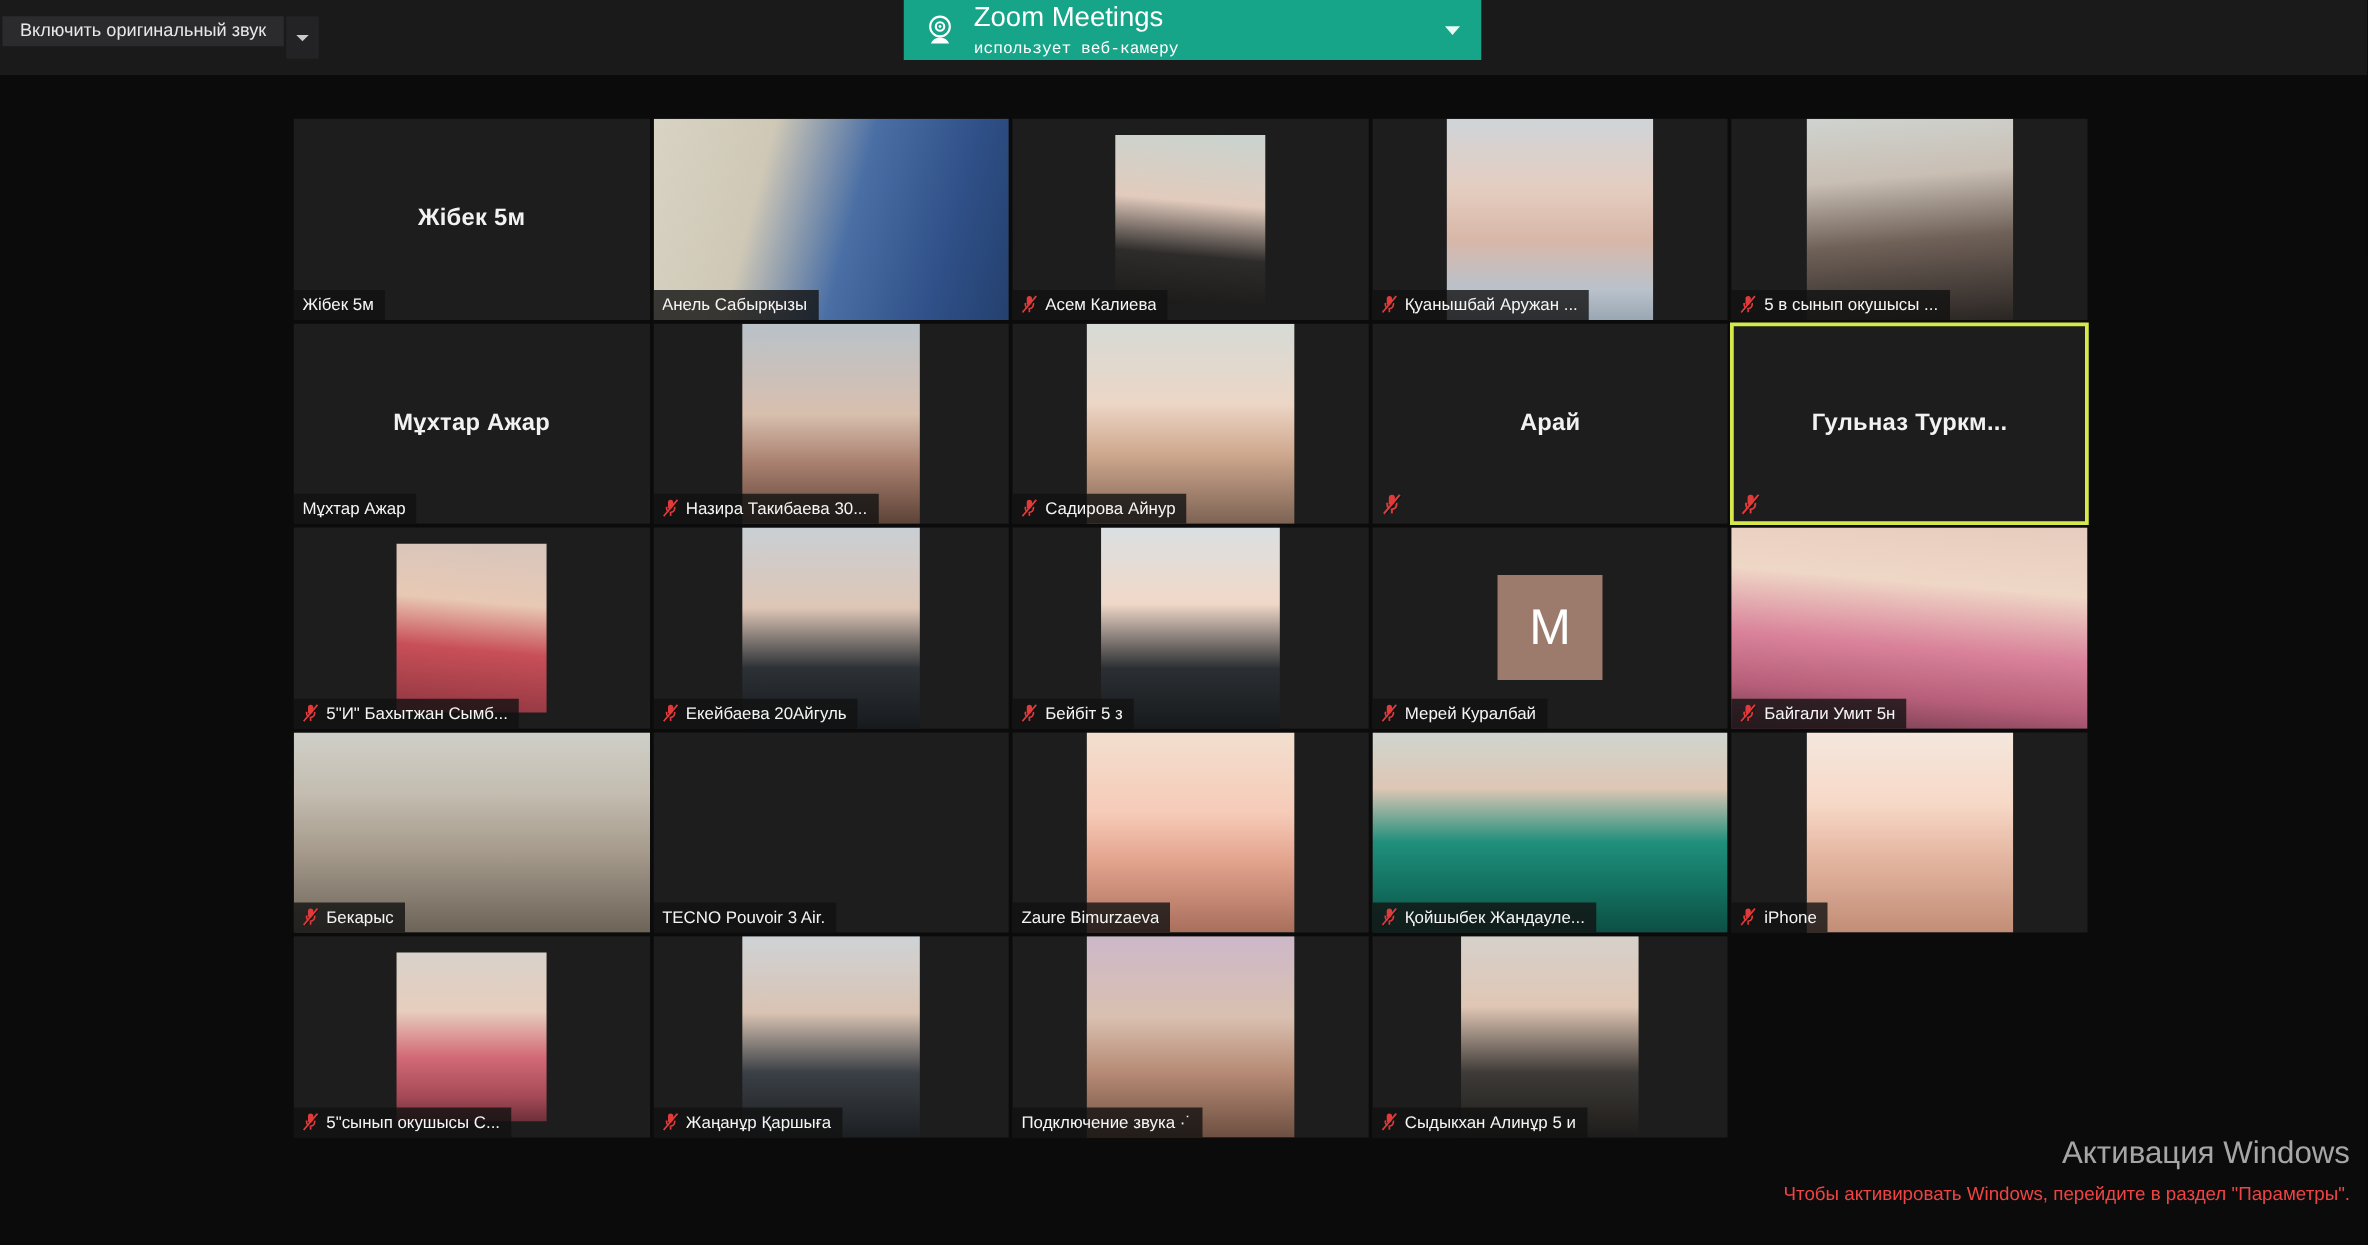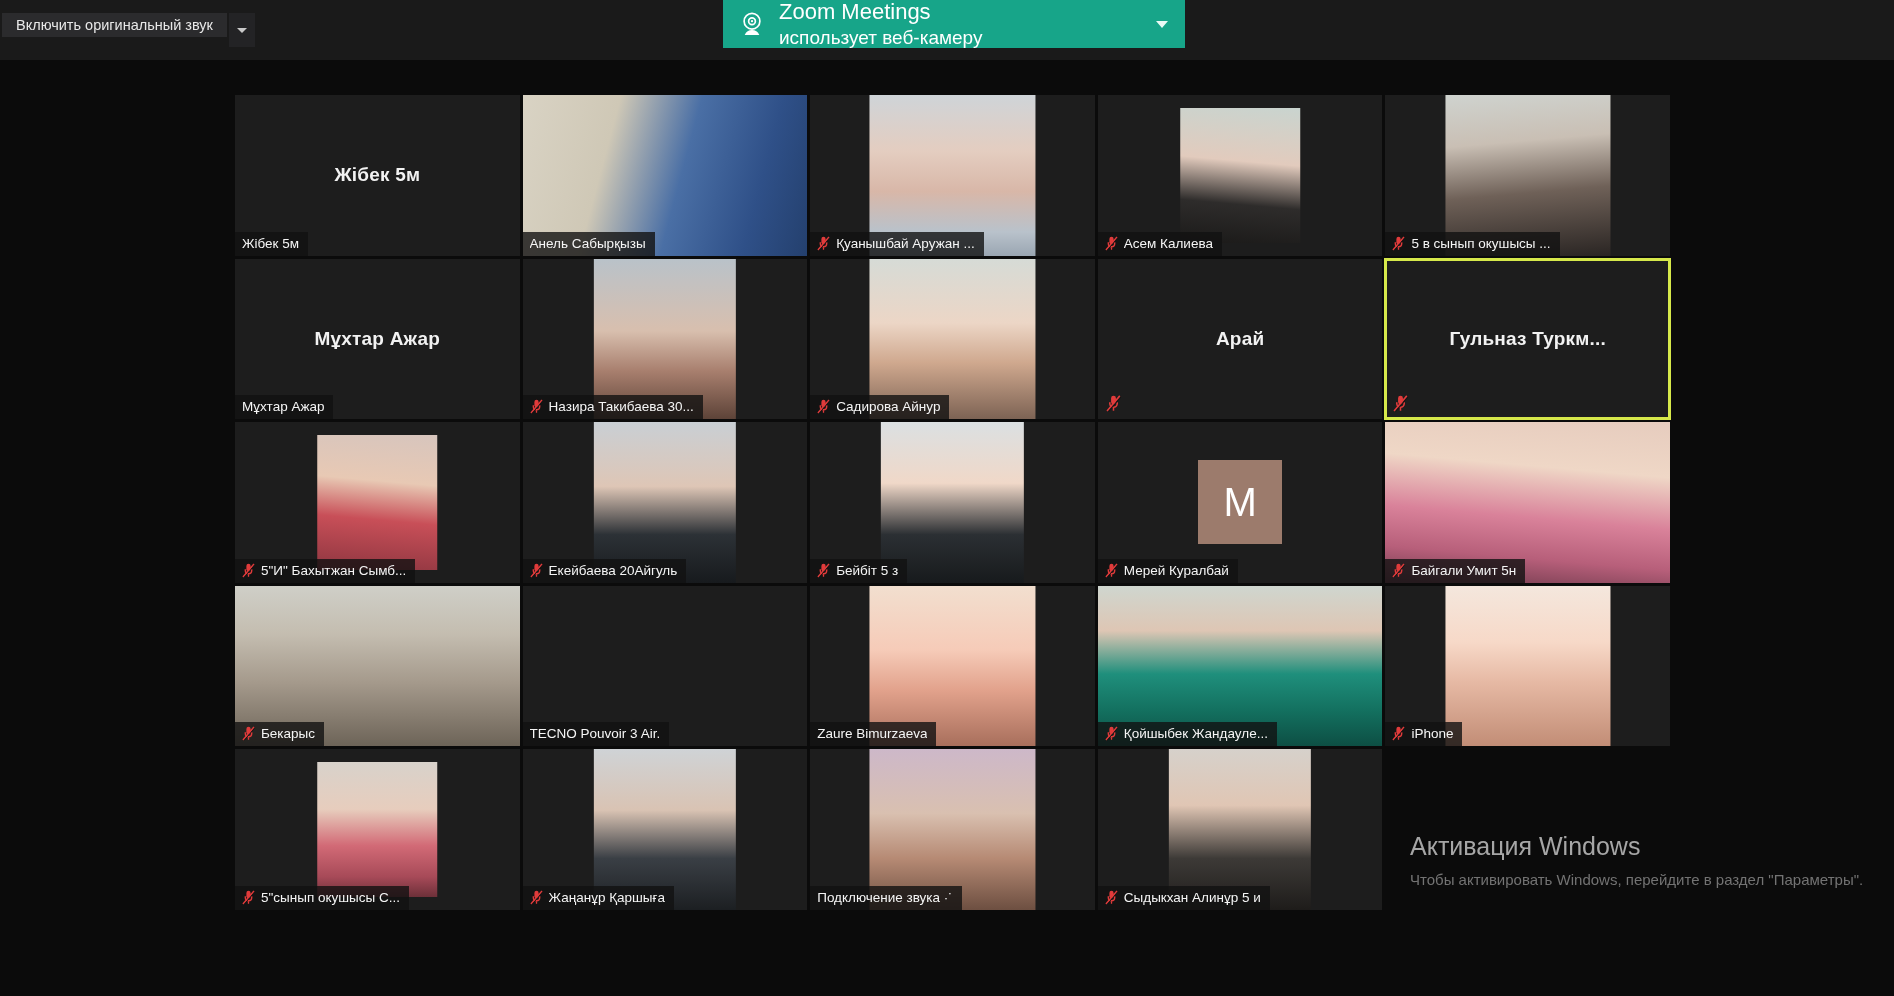--- a/index.html
+++ b/index.html
@@ -40,21 +40,21 @@
 
   
   .webcam-notif {
     position: absolute; left: 723px; top: 0; width: 462px; height: 48px;
     background: #17a589; display: flex; align-items: center;
     padding: 0 10px 0 14px; gap: 12px;
   }
   .webcam-icon { flex: 0 0 auto; width: 30px; height: 30px; color: #fff; }
   .webcam-text { flex: 1 1 auto; color: #ffffff; line-height: 1.28; }
   .webcam-text .l1 { font-size: 22px; }
-  .webcam-text .l2 { font-size: 19px; }
+  .webcam-text .l2 { font-size: 13px; font-family: Liberation Mono, monospace; }
   .webcam-chev {
     flex: 0 0 auto; width: 26px; height: 26px;
     display: flex; align-items: center; justify-content: center;
     cursor: pointer;
   }
   .webcam-chev span {
     display: block; width: 0; height: 0;
     border-left: 6px solid transparent; border-right: 6px solid transparent;
     border-top: 7px solid #eafaf5;
   }
@@ -117,25 +117,25 @@
   
   .avatar-letter {
     position: absolute; left: 50%; top: 50%; transform: translate(-50%,-50%);
     width: 84px; height: 84px; background: #9c7b6c;
     color: #fff; font-size: 40px; font-weight: 500;
     display: flex; align-items: center; justify-content: center;
   }
 
   
   .wm {
-    position: absolute; left: 1410px; top: 832px; width: 470px;
-    color: #9a9a9a; pointer-events: none;
+    position: absolute; left: 1410px; top: 908px; width: 470px;
+    color: #9a9a9a; pointer-events: none; text-align: right;
   }
   .wm .wm-title { font-size: 25px; color: #a6a6a6; margin-bottom: 8px; }
-  .wm .wm-sub { font-size: 15px; line-height: 1.45; color: #737373; }
+  .wm .wm-sub { font-size: 15px; line-height: 1.45; color: #ef4444; }
   .g1b{background:linear-gradient(105deg,#d9d3c4 0%,#cfc8b6 30%,#4a6fa5 55%,#2f5088 80%,#24406e 100%);}
   .g2{background:linear-gradient(180deg,#cfd4d8 0%,#e4cdc0 35%,#d8b7a8 60%,#b9c2cb 85%,#9aa6b2 100%);}
   .g3{background:linear-gradient(185deg,#c9d4cf 0%,#e2cbbd 40%,#2e2c2b 70%,#1b1a19 100%);}
   .g4{background:linear-gradient(175deg,#cfd3cf 0%,#c9bfb4 30%,#6f6158 60%,#2a2523 100%);}
   .g5{background:linear-gradient(180deg,#b9c2c9 0%,#d8bfae 45%,#a87f6e 70%,#5d4338 100%);}
   .g6{background:linear-gradient(180deg,#d6dbd6 0%,#ecd6c6 40%,#cfa88e 65%,#7d6354 100%);}
   .g9{background:linear-gradient(185deg,#d7c5bd 0%,#e8c9b4 35%,#c84f58 62%,#8e3640 100%);}
   .g10{background:linear-gradient(180deg,#c9cfd4 0%,#dec6b6 40%,#2c3136 70%,#171a1d 100%);}
   .g11{background:linear-gradient(180deg,#dbe0e2 0%,#f0d8c8 38%,#2b2f33 70%,#171a1c 100%);}
   .g12{background:linear-gradient(185deg,#e6ccbe 0%,#efd7c6 30%,#d9829a 58%,#b75f7a 80%,#6f3a4c 100%);}
@@ -188,47 +188,47 @@
           <span class="nm">Жібек 5м</span>
         </div>
       </div>
       <div class="tile">
         <div class="feed full g1b"></div>
         <div class="namebar">
           <span class="nm">Анель Сабырқызы</span>
         </div>
       </div>
       <div class="tile">
+        <div class="feed mid g3"></div>
+        <div class="namebar">
+          <span class="mute-ico"><svg viewBox="0 0 16 18" width="13" height="15">
+              <g fill="#e03b3b">
+                <rect x="5.4" y="0.8" width="5.2" height="9.2" rx="2.6"></rect>
+                <path d="M3.2 7.6 v1.5 a4.8 4.8 0 0 0 9.6 0 V7.6 h-1.7 v1.5 a3.1 3.1 0 0 1 -6.2 0 V7.6 Z"></path>
+                <rect x="7.2" y="13.6" width="1.6" height="3.1"></rect>
+              </g>
+              <line x1="1.2" y1="17.0" x2="14.8" y2="0.9" stroke="#e03b3b" stroke-width="1.9"></line>
+              <line x1="2.6" y1="17.6" x2="16.2" y2="1.5" stroke="#141414" stroke-width="1.1"></line>
+            </svg></span>
+          <span class="nm">Асем Калиева</span>
+        </div>
+      </div>
+      <div class="tile">
         <div class="feed portrait g2"></div>
         <div class="namebar">
           <span class="mute-ico"><svg viewBox="0 0 16 18" width="13" height="15">
               <g fill="#e03b3b">
                 <rect x="5.4" y="0.8" width="5.2" height="9.2" rx="2.6"></rect>
                 <path d="M3.2 7.6 v1.5 a4.8 4.8 0 0 0 9.6 0 V7.6 h-1.7 v1.5 a3.1 3.1 0 0 1 -6.2 0 V7.6 Z"></path>
                 <rect x="7.2" y="13.6" width="1.6" height="3.1"></rect>
               </g>
               <line x1="1.2" y1="17.0" x2="14.8" y2="0.9" stroke="#e03b3b" stroke-width="1.9"></line>
               <line x1="2.6" y1="17.6" x2="16.2" y2="1.5" stroke="#141414" stroke-width="1.1"></line>
             </svg></span>
           <span class="nm">Қуанышбай Аружан ...</span>
-        </div>
-      </div>
-      <div class="tile">
-        <div class="feed mid g3"></div>
-        <div class="namebar">
-          <span class="mute-ico"><svg viewBox="0 0 16 18" width="13" height="15">
-              <g fill="#e03b3b">
-                <rect x="5.4" y="0.8" width="5.2" height="9.2" rx="2.6"></rect>
-                <path d="M3.2 7.6 v1.5 a4.8 4.8 0 0 0 9.6 0 V7.6 h-1.7 v1.5 a3.1 3.1 0 0 1 -6.2 0 V7.6 Z"></path>
-                <rect x="7.2" y="13.6" width="1.6" height="3.1"></rect>
-              </g>
-              <line x1="1.2" y1="17.0" x2="14.8" y2="0.9" stroke="#e03b3b" stroke-width="1.9"></line>
-              <line x1="2.6" y1="17.6" x2="16.2" y2="1.5" stroke="#141414" stroke-width="1.1"></line>
-            </svg></span>
-          <span class="nm">Асем Калиева</span>
         </div>
       </div>
       <div class="tile">
         <div class="feed portrait g4"></div>
         <div class="namebar">
           <span class="mute-ico"><svg viewBox="0 0 16 18" width="13" height="15">
               <g fill="#e03b3b">
                 <rect x="5.4" y="0.8" width="5.2" height="9.2" rx="2.6"></rect>
                 <path d="M3.2 7.6 v1.5 a4.8 4.8 0 0 0 9.6 0 V7.6 h-1.7 v1.5 a3.1 3.1 0 0 1 -6.2 0 V7.6 Z"></path>
                 <rect x="7.2" y="13.6" width="1.6" height="3.1"></rect>

